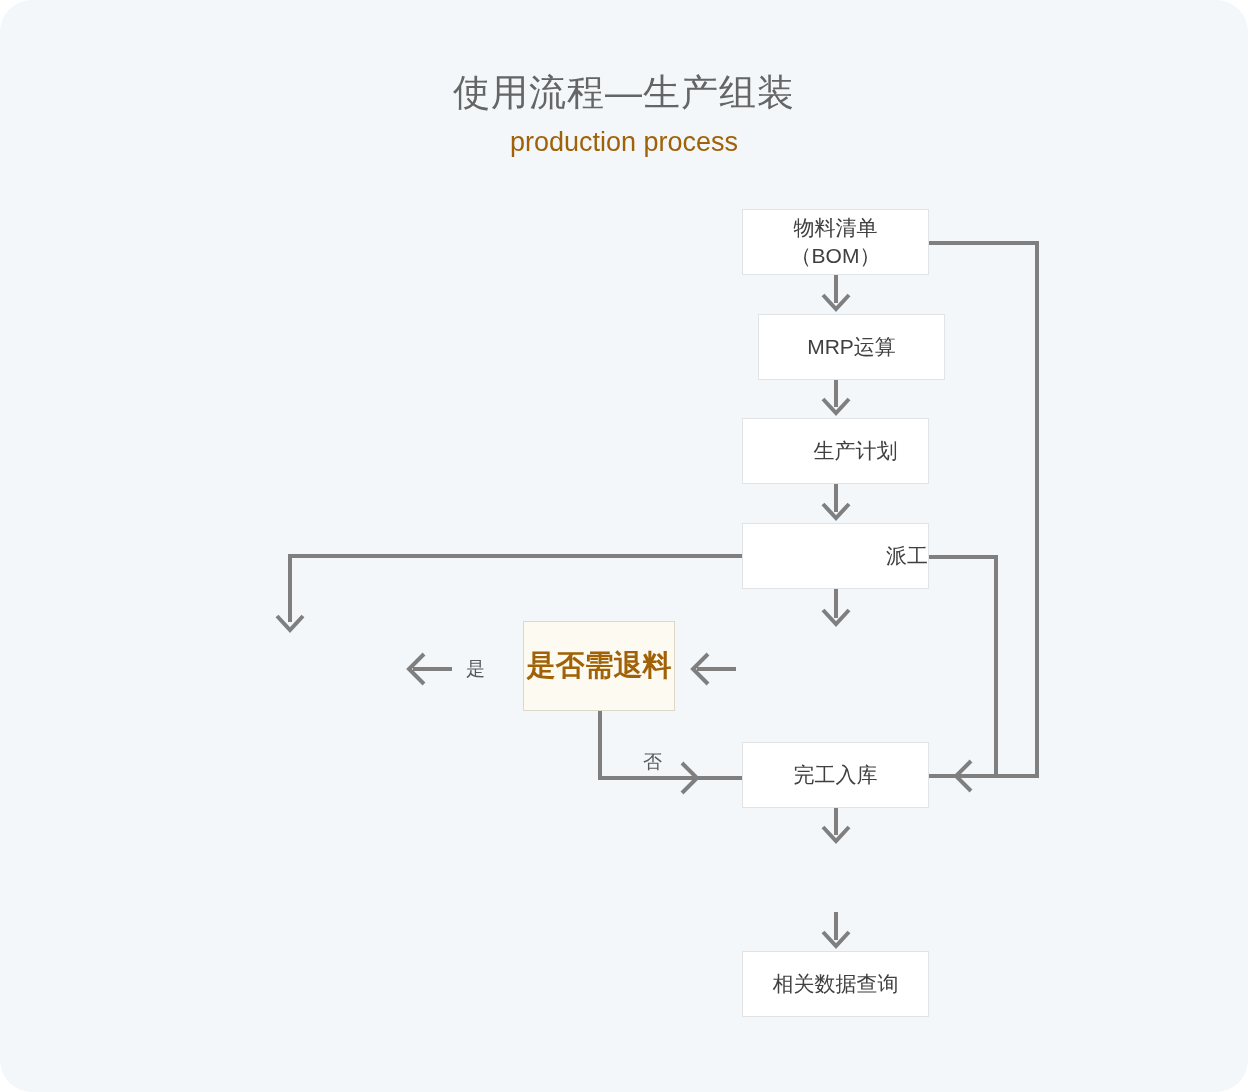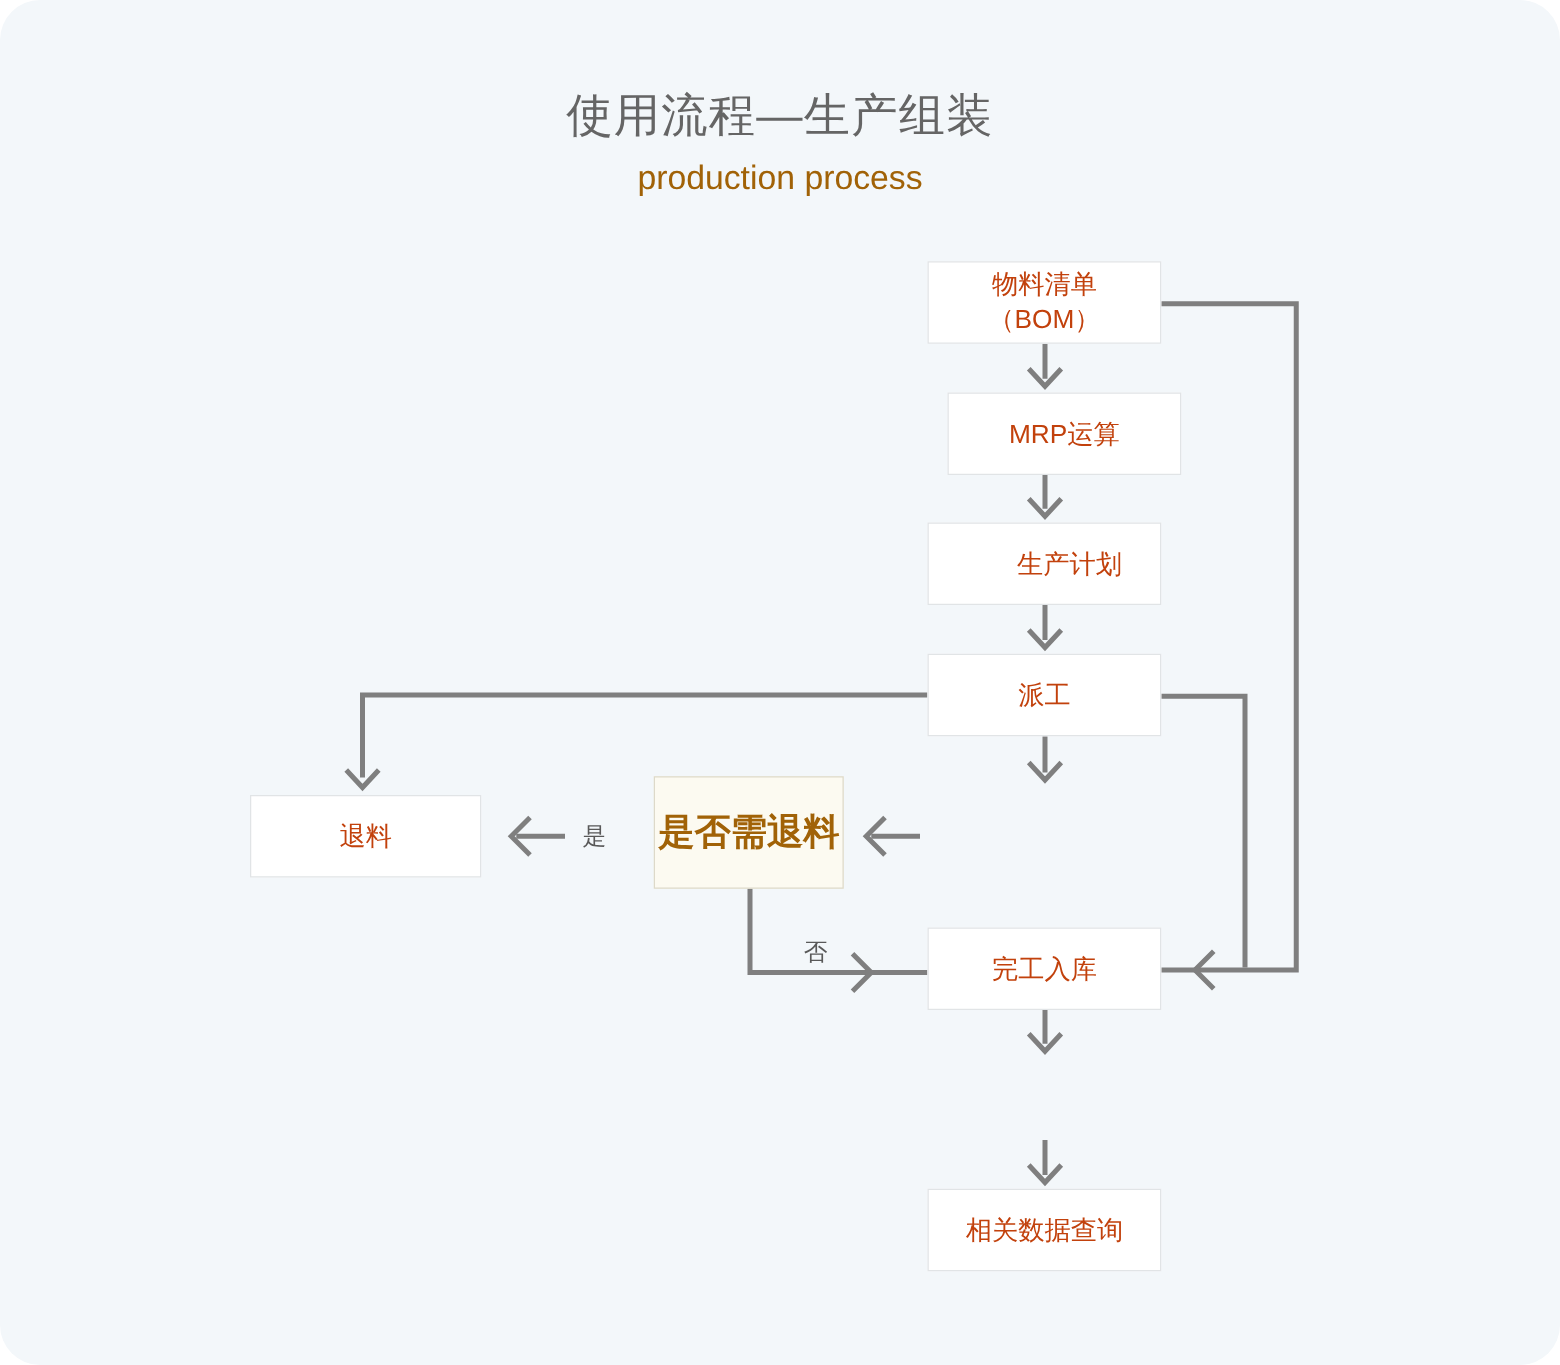--- a/index.html
+++ b/index.html
@@ -1,25 +1,25 @@
 <!DOCTYPE html>
 <html><head>
 <meta charset="utf-8">
 <style>
   html,body{margin:0;padding:0;background:#ffffff;}
   body{width:1248px;height:1092px;position:relative;font-family:"Liberation Sans","DejaVu Sans",sans-serif;}
   .panel{position:absolute;left:0;top:0;width:1248px;height:1092px;background:#f3f7fa;border-radius:32px;overflow:hidden;}
   .title{position:absolute;top:68px;left:0;width:1248px;text-align:center;font-size:37px;letter-spacing:1px;color:#656565;font-weight:500;}
   .subtitle{position:absolute;top:127px;left:0;width:1248px;text-align:center;font-size:27px;color:#a16207;font-weight:400;}
   .edges{position:absolute;left:0;top:0;width:1248px;height:1092px;pointer-events:none;}
-  .node{position:absolute;box-sizing:border-box;background:#ffffff;border:1px solid #e1e4e6;display:flex;align-items:center;justify-content:center;font-size:21px;color:#c2410c;text-align:center;}
+  .node{position:absolute;box-sizing:border-box;background:#ffffff;border:1px solid #e1e4e6;display:flex;align-items:center;justify-content:center;font-size:21px;color:#404040;text-align:center;}
   #node-bom{left:742px;top:209px;width:187px;height:66px;flex-direction:column;line-height:28px;}
   #node-mrp{left:758px;top:314px;width:187px;height:66px;}
   #node-plan{left:742px;top:418px;width:187px;height:66px;padding-left:40px;}
-  #node-dispatch{left:742px;top:523px;width:187px;height:66px;}
+  #node-dispatch{left:742px;top:523px;width:187px;height:66px;justify-content:flex-end;}
   #node-picking{left:742px;top:629px;width:187px;height:66px;}
   #node-warehouse{left:742px;top:742px;width:187px;height:66px;}
   #node-cost{left:742px;top:846px;width:187px;height:66px;}
   #node-query{left:742px;top:951px;width:187px;height:66px;}
   #node-return{left:200px;top:636px;width:185px;height:66px;}
   #node-decision{left:523px;top:621px;width:152px;height:90px;background:#fcfaf1;border:1px solid #ddd9c9;color:#a16207;font-weight:700;font-size:29px;}
   .edge-label{position:absolute;font-size:19px;color:#595959;}
   #label-yes{left:466px;top:656px;}
   #label-no{left:643px;top:749px;}
 </style>
@@ -78,23 +78,20 @@
 
   <div class="node" id="node-dispatch">
     <span>派工</span>
   </div>
 
 
   <div class="node" id="node-decision">
     <span>是否需退料</span>
   </div>
 
-  <div class="node" id="node-return">
-    <span>退料</span>
-  </div>
 
   <div class="node" id="node-warehouse">
     <span>完工入库</span>
   </div>
 
 
   <div class="node" id="node-query">
     <span>相关数据查询</span>
   </div>
 

